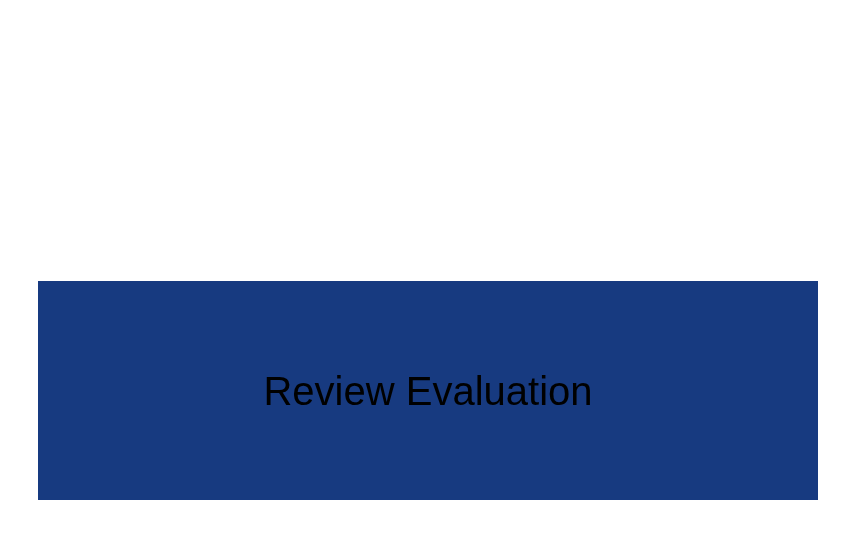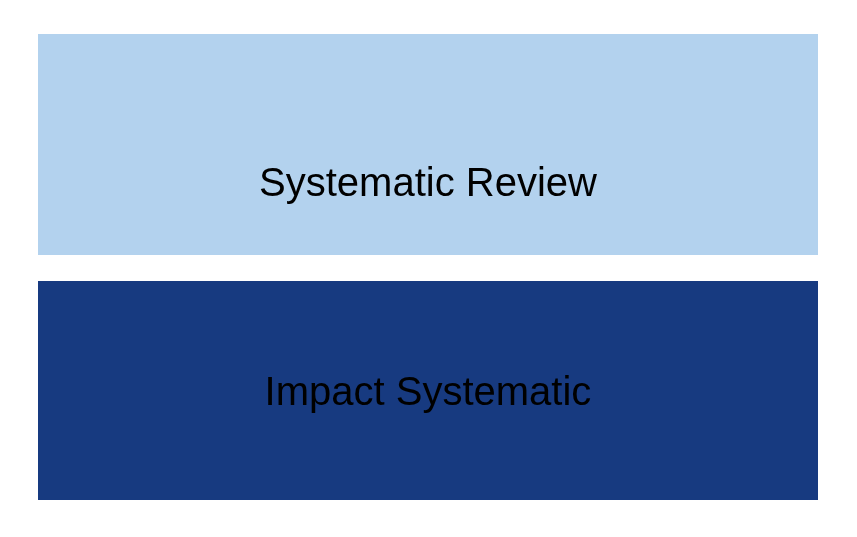--- a/index.html
+++ b/index.html
@@ -55,21 +55,18 @@
   }
   #band-impact-evaluation .band-label {
     top: 90px;
   }
 </style>
 </head>
 <body>
 
 <div id="canvas" style="width: 857px; height: 537px; background: rgb(255, 255, 255);">
 
-  <div class="band" id="band-systematic-review" style="left: 38px; top: 34px; width: 780px; height: 221px; background: rgb(179, 210, 238);">
-    <div class="band-label" style="color: rgb(0, 0, 0);">Systematic Review</div>
-  </div>
 
   <div class="band" id="band-impact-evaluation" style="left: 38px; top: 281px; width: 780px; height: 219px; background: rgb(23, 58, 128);">
-    <div class="band-label" style="color: rgb(0, 0, 0);">Impact Systematic</div>
+    <div class="band-label" style="color: rgb(0, 0, 0);">Review Evaluation</div>
   </div>
 
 </div>
 
 </body></html>

